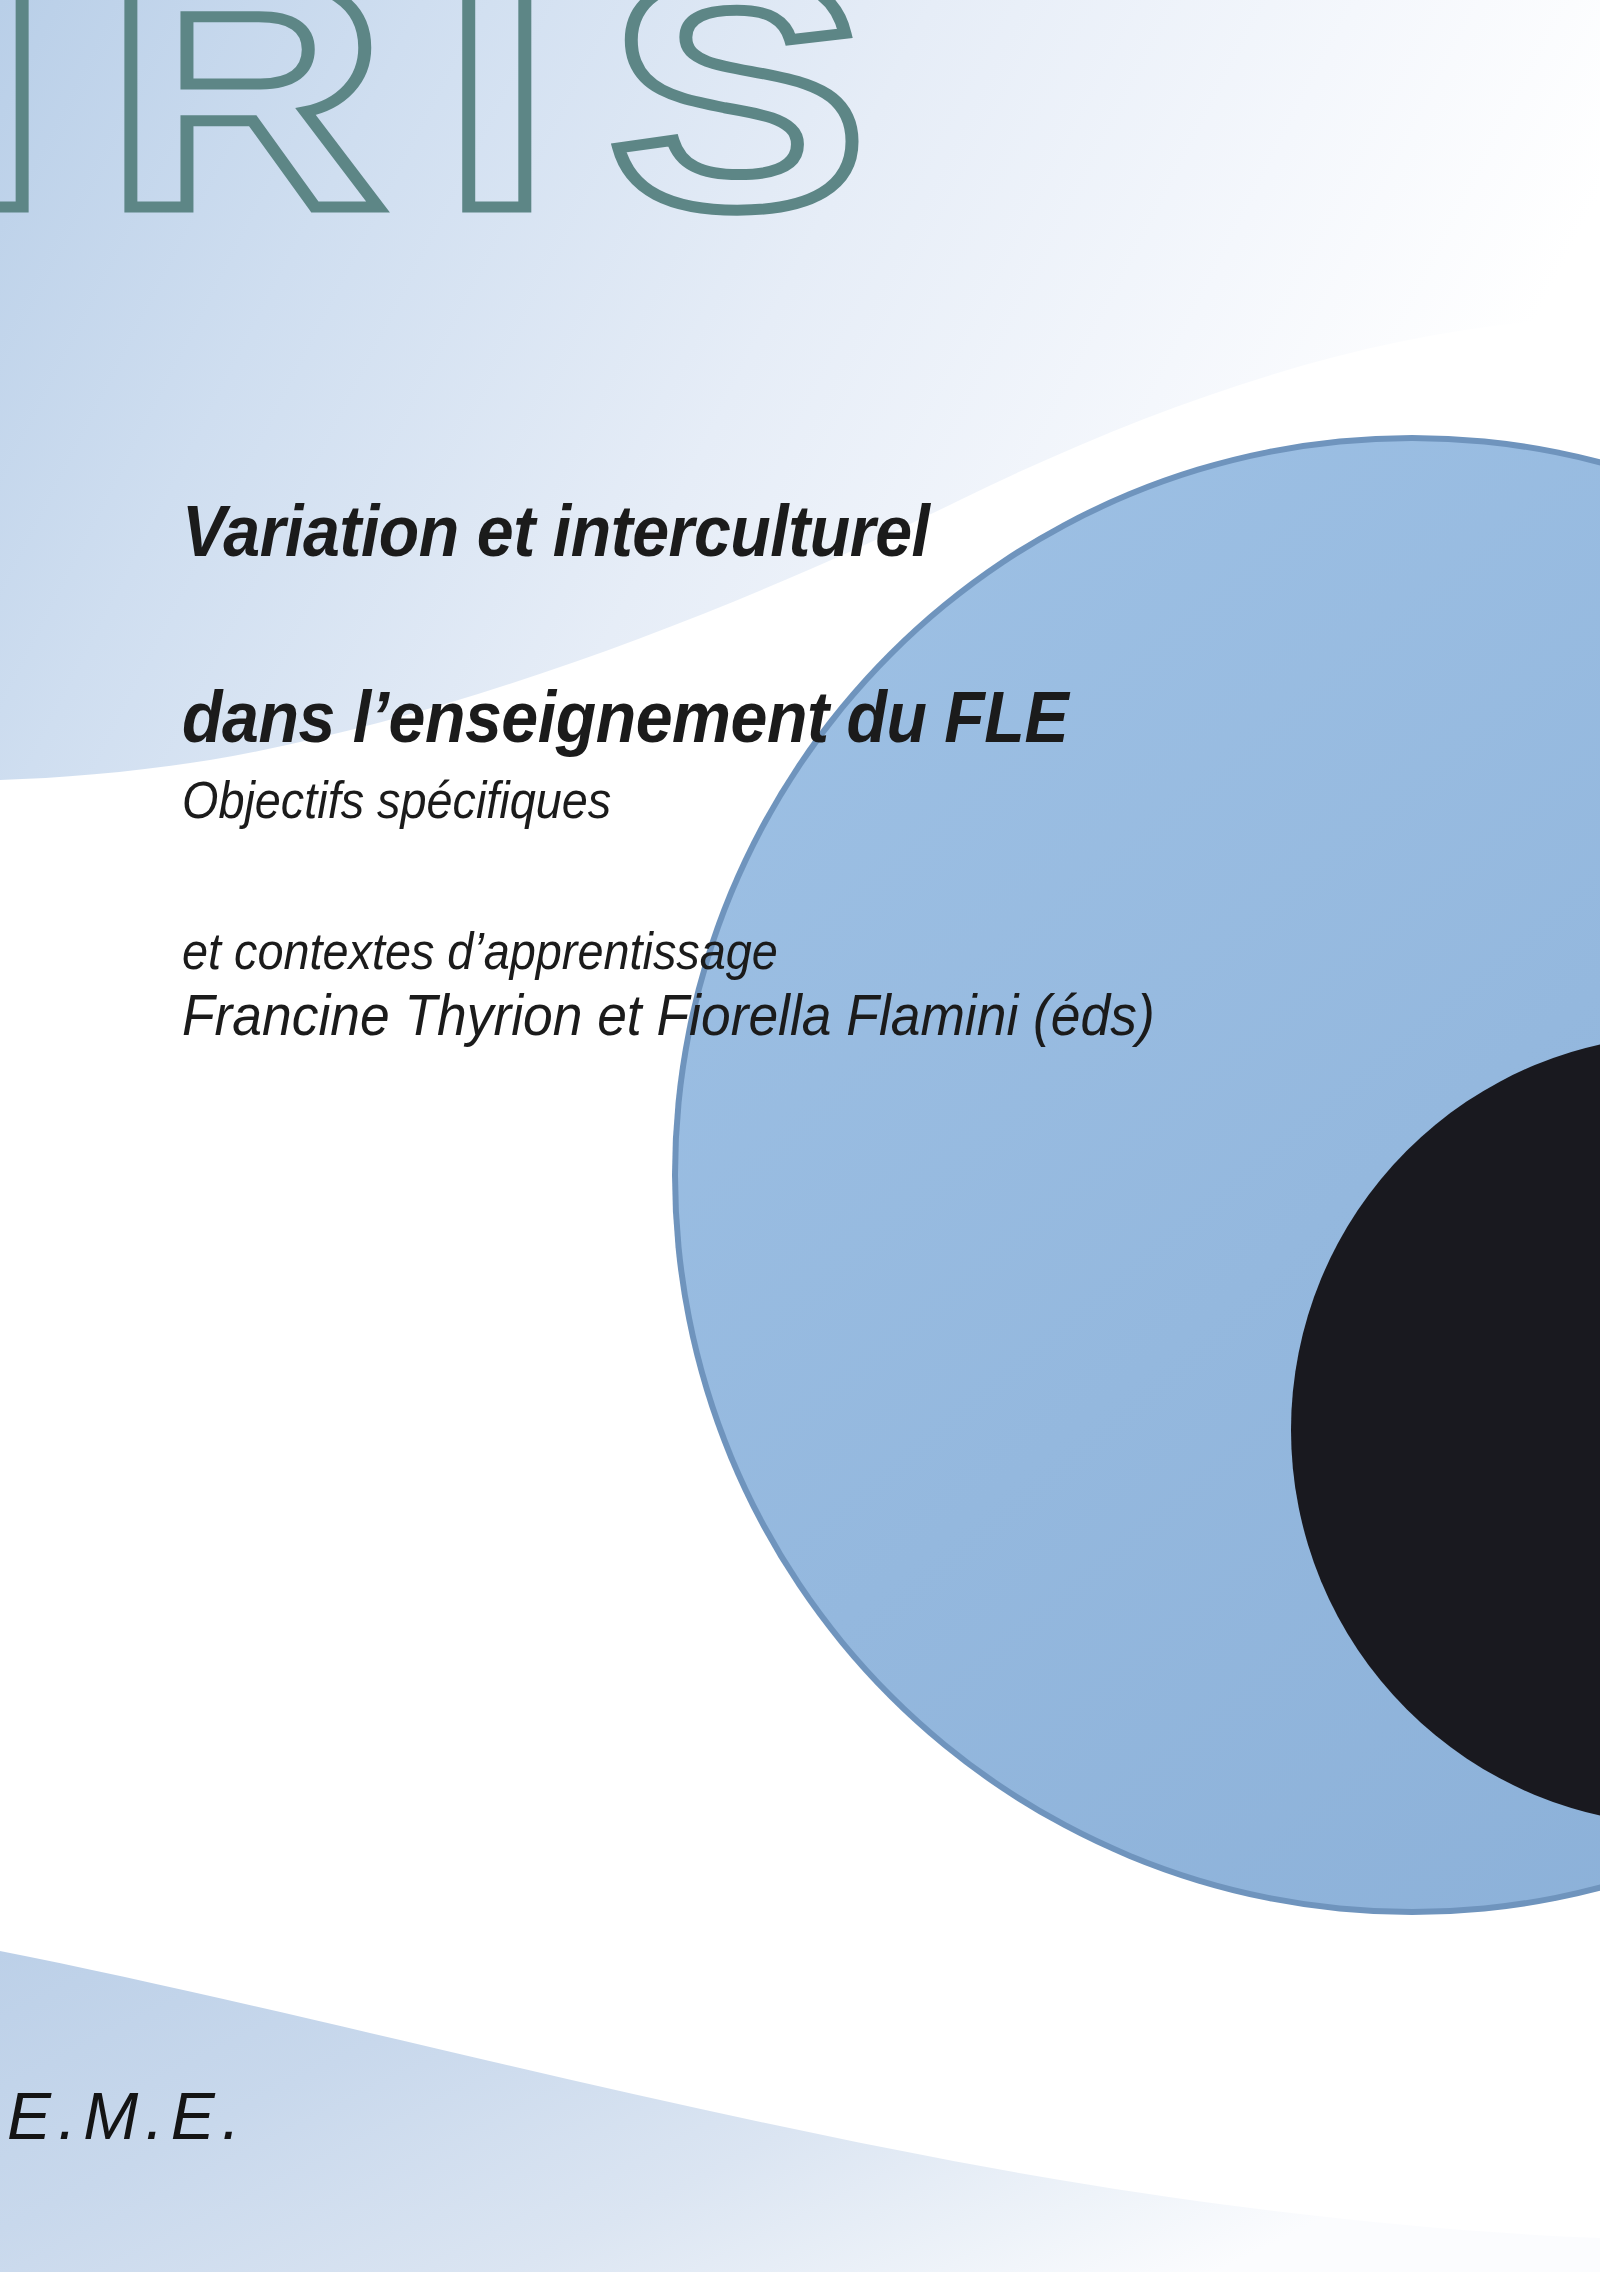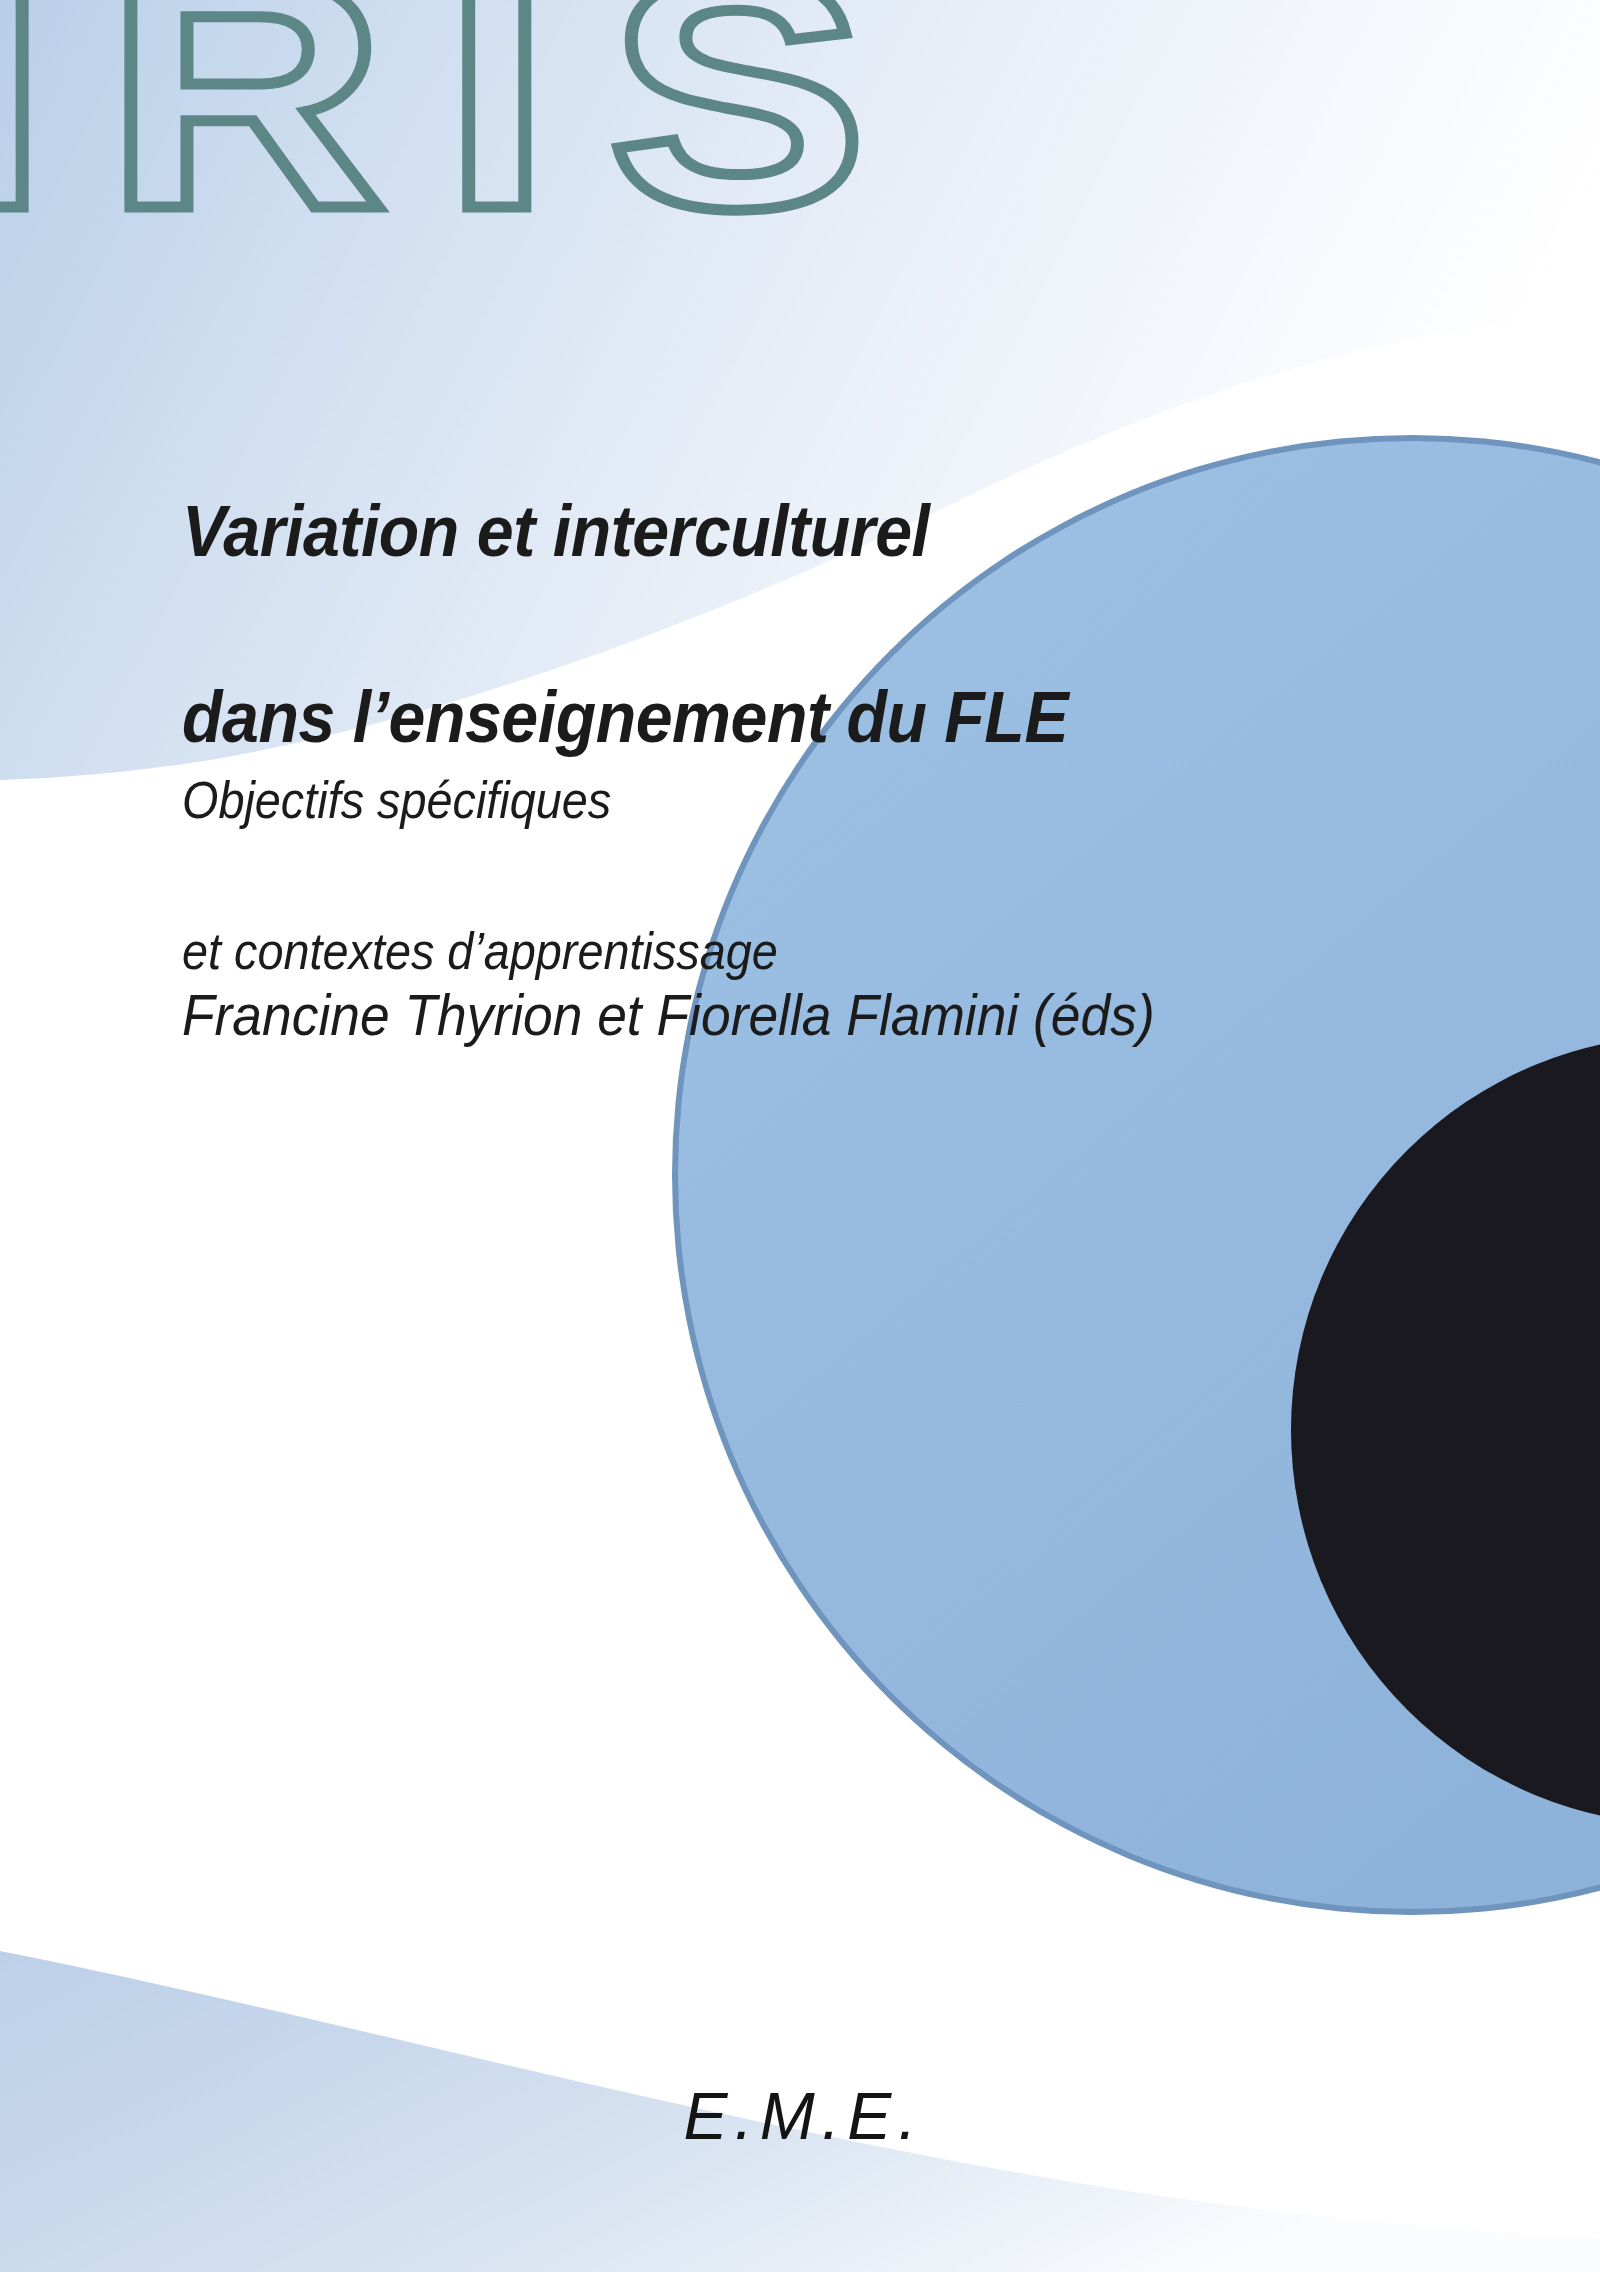--- a/index.html
+++ b/index.html
@@ -106,21 +106,20 @@
     transform: scaleX(0.92);
     transform-origin: left top;
     white-space: nowrap;
   }
 
   .publisher {
     position: absolute;
     left: 0;
     top: 2078px;
     width: 1600px;
-    text-align: center;
     color: #141414;
     font-family: "Liberation Sans", sans-serif;
     font-size: 66px;
     font-weight: 400;
     letter-spacing: 7px;
     text-indent: 7px;
   }
 </style>
 </head>
 <body>

